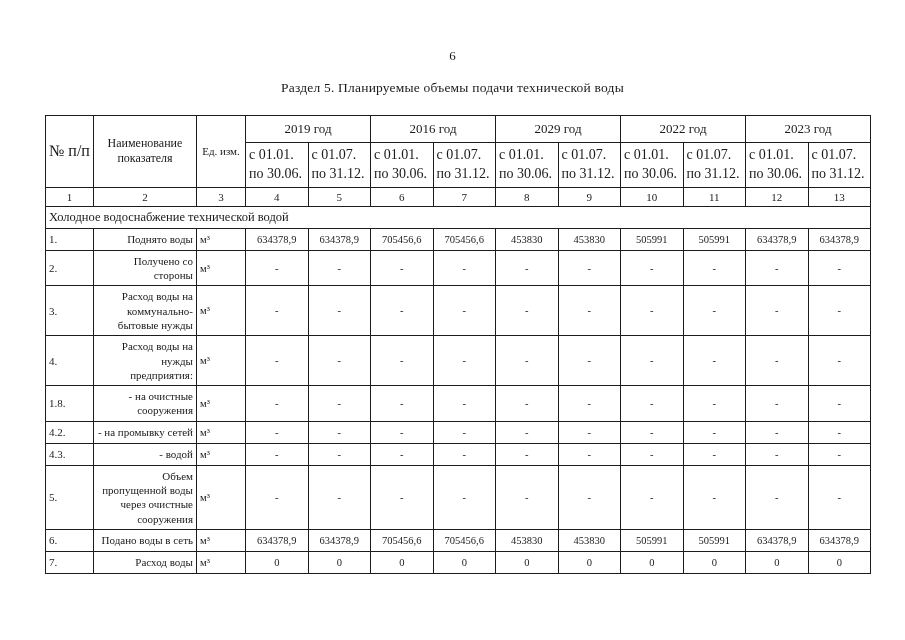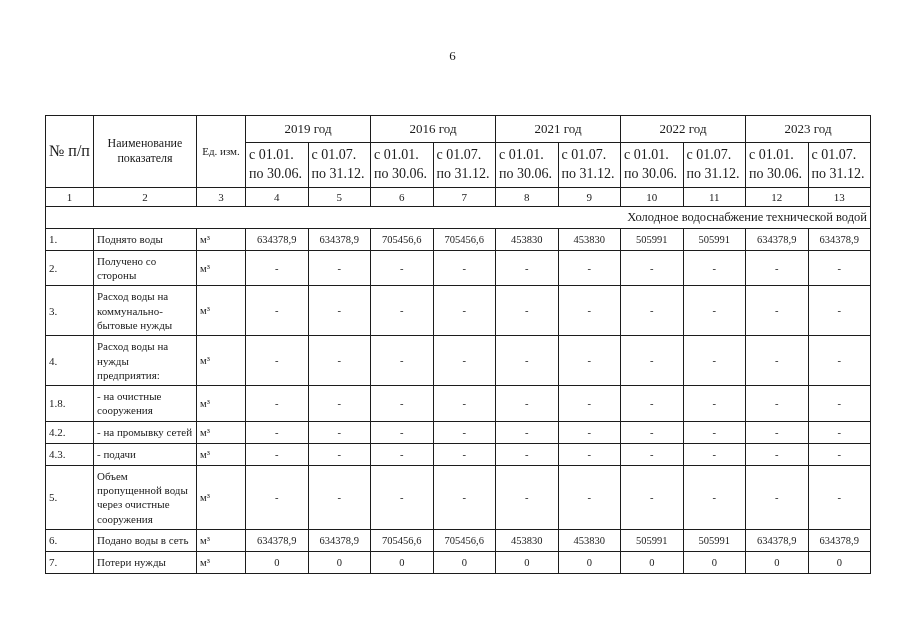--- a/index.html
+++ b/index.html
@@ -45,32 +45,33 @@
     padding: 3px 3px;
     word-wrap: break-word;
     overflow-wrap: break-word;
   }
   .th-num   { font-size: 16px; text-align: center; }
   .th-name  { font-size: 12px; text-align: center; }
   .th-unit  { font-size: 11px; text-align: center; }
   .th-year  { font-size: 13px; height: 27px; }
   .th-period{ font-size: 14px; text-align: left; height: 44px; line-height: 1.35; }
   .th-index { font-size: 11px; text-align: center; height: 17px; padding: 1px; }
-  .td-section { font-size: 12.5px; text-align: right; height: 19px; padding: 2px; margin-top: 28px; }
+  .td-section { font-size: 12.5px; text-align: left; height: 19px; padding: 2px; margin-top: 28px; }
   .td-rownum  { font-size: 11px; text-align: left; padding-left: 8px; vertical-align: middle; }
-  .td-name    { font-size: 11px; text-align: left; padding-left: 5px; line-height: 1.3; }
+  .td-name    { font-size: 11px; text-align: right; padding-left: 5px; line-height: 1.3; }
   .td-unit    { font-size: 10.5px; }
   .td-value   { font-size: 10.5px; text-align: center; }
   tr.data-row td { height: 22px; }
 </style>
 </head>
 <body>
 
 <div class="page">
   <div class="page-number">6</div>
+  <div class="doc-title">Раздел 5. Планируемые объемы подачи технической воды</div>
 
   <table class="data-table">
     <colgroup>
       <col style="width:48px">
       <col style="width:103px">
       <col style="width:49px">
       <col style="width:62.5px">
         <col style="width:62.5px">
       <col style="width:62.5px">
         <col style="width:62.5px">
@@ -81,21 +82,21 @@
       <col style="width:62.5px">
         <col style="width:62.5px">
     </colgroup>
     <thead>
         <tr>
           <th rowspan="2" class="th-num">№ п/п</th>
           <th rowspan="2" class="th-name">Наименование показателя</th>
           <th rowspan="2" class="th-unit">Ед. изм.</th>
           <th colspan="2" class="th-year">2019 год</th>
           <th colspan="2" class="th-year">2016 год</th>
-          <th colspan="2" class="th-year">2021 год</th>
+          <th colspan="2" class="th-year">2029 год</th>
           <th colspan="2" class="th-year">2022 год</th>
           <th colspan="2" class="th-year">2023 год</th>
         </tr>
         <tr>
           <th class="th-period">с 01.01. по 30.06.</th>
           <th class="th-period">с 01.07. по 31.12.</th>
           <th class="th-period">с 01.01. по 30.06.</th>
           <th class="th-period">с 01.07. по 31.12.</th>
           <th class="th-period">с 01.01. по 30.06.</th>
           <th class="th-period">с 01.07. по 31.12.</th>
@@ -209,21 +210,21 @@
           <td class="td-value">-</td>
           <td class="td-value">-</td>
           <td class="td-value">-</td>
           <td class="td-value">-</td>
           <td class="td-value">-</td>
           <td class="td-value">-</td>
           <td class="td-value">-</td>
         </tr>
         <tr class="data-row">
           <td class="td-rownum">4.3.</td>
-          <td class="td-name">- подачи</td>
+          <td class="td-name">- водой</td>
           <td class="td-unit">м³</td>
           <td class="td-value">-</td>
           <td class="td-value">-</td>
           <td class="td-value">-</td>
           <td class="td-value">-</td>
           <td class="td-value">-</td>
           <td class="td-value">-</td>
           <td class="td-value">-</td>
           <td class="td-value">-</td>
           <td class="td-value">-</td>
@@ -254,21 +255,21 @@
           <td class="td-value">705456,6</td>
           <td class="td-value">453830</td>
           <td class="td-value">453830</td>
           <td class="td-value">505991</td>
           <td class="td-value">505991</td>
           <td class="td-value">634378,9</td>
           <td class="td-value">634378,9</td>
         </tr>
         <tr class="data-row">
           <td class="td-rownum">7.</td>
-          <td class="td-name">Потери нужды</td>
+          <td class="td-name">Расход воды</td>
           <td class="td-unit">м³</td>
           <td class="td-value">0</td>
           <td class="td-value">0</td>
           <td class="td-value">0</td>
           <td class="td-value">0</td>
           <td class="td-value">0</td>
           <td class="td-value">0</td>
           <td class="td-value">0</td>
           <td class="td-value">0</td>
           <td class="td-value">0</td>

